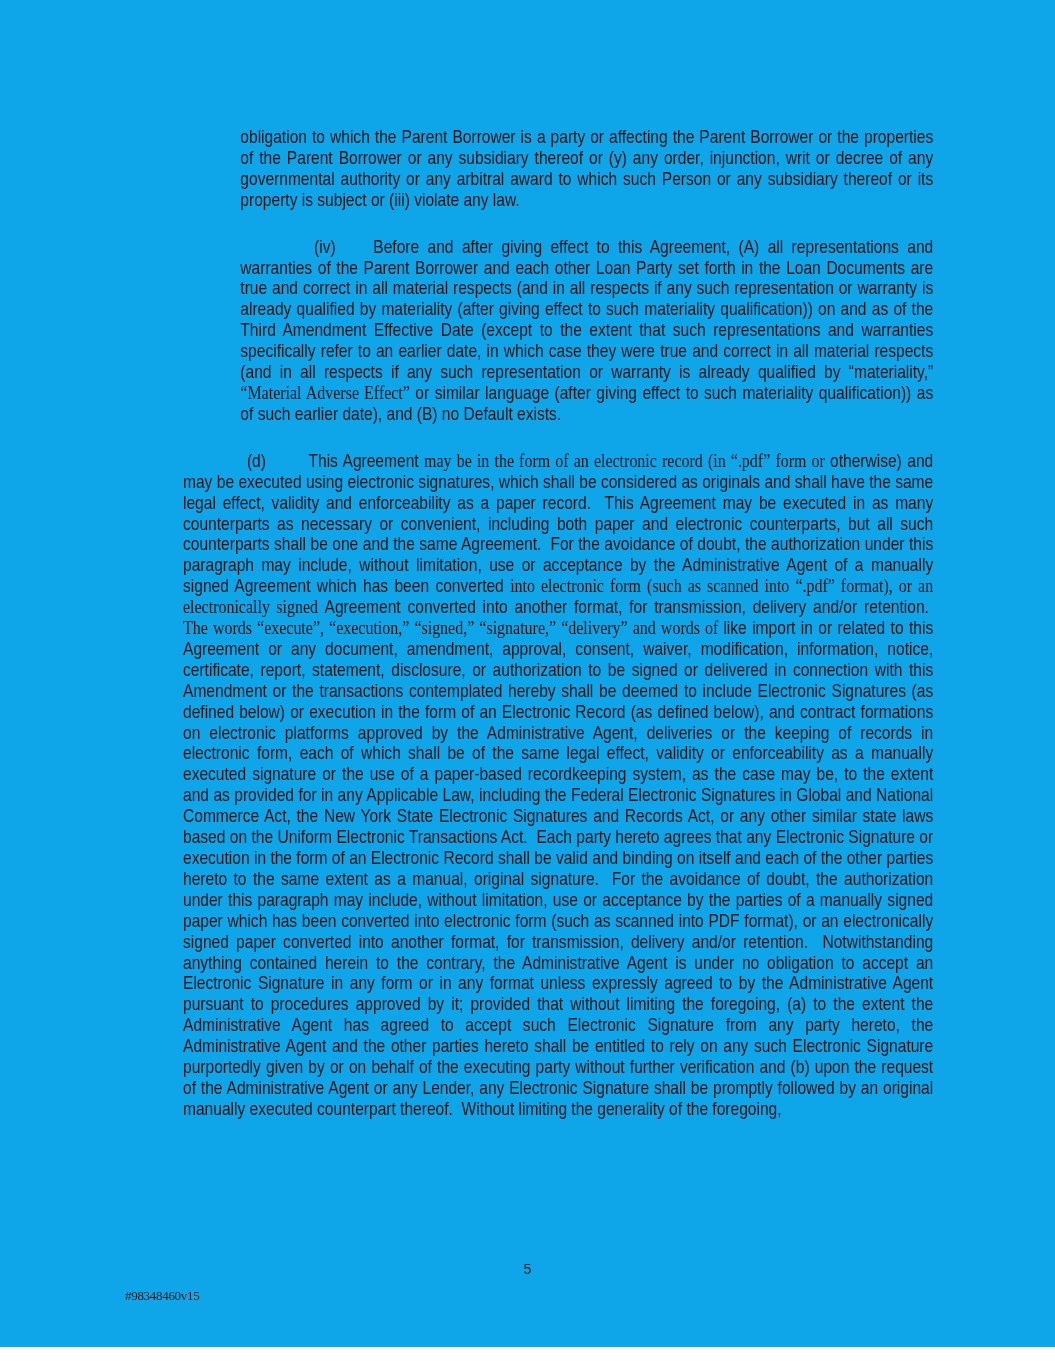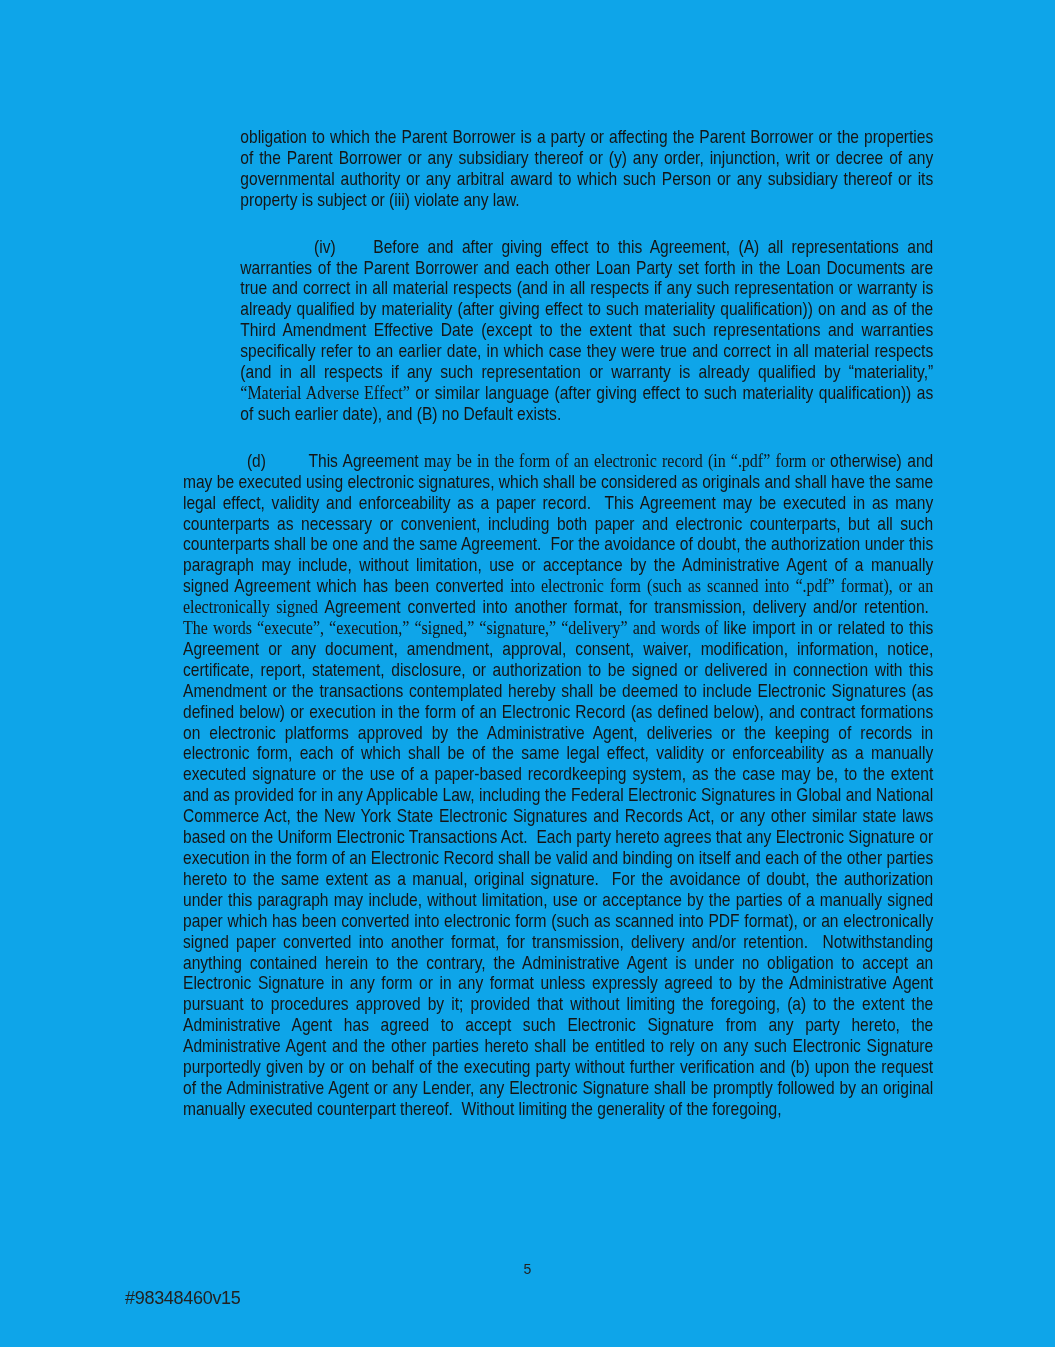--- a/index.html
+++ b/index.html
@@ -41,22 +41,22 @@
     width: 1055px;
     text-align: center;
     font-family: "Liberation Sans", sans-serif;
     font-size: 14px;
     color: #222222;
   }
   .footer-id {
     position: absolute;
     top: 1288px;
     left: 125px;
-    font-family: Liberation Sans, sans-serif;
-    font-size: 18px;
+    font-family: Liberation Serif, serif;
+    font-size: 13px;
     letter-spacing: -0.3px;
     color: #222222;
   }
 </style>
 </head>
 <body>
 
 <div class="sheet">
   <div class="content">
 

